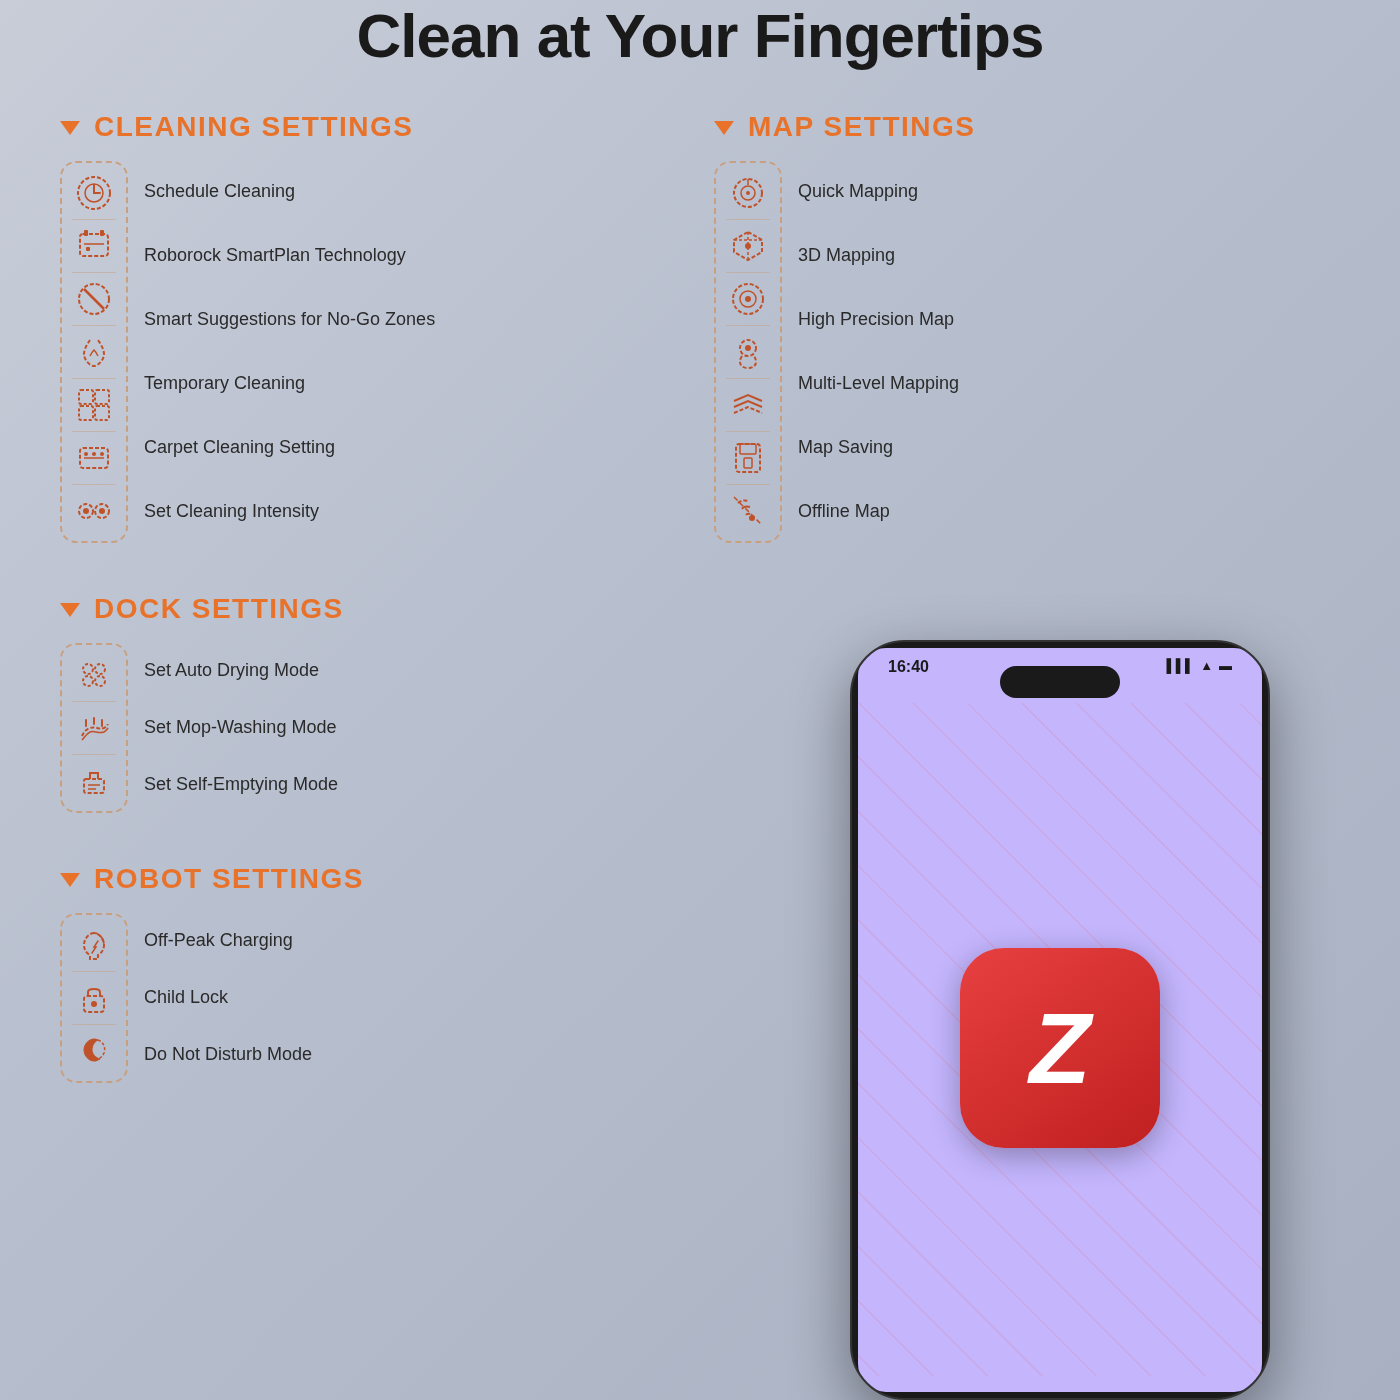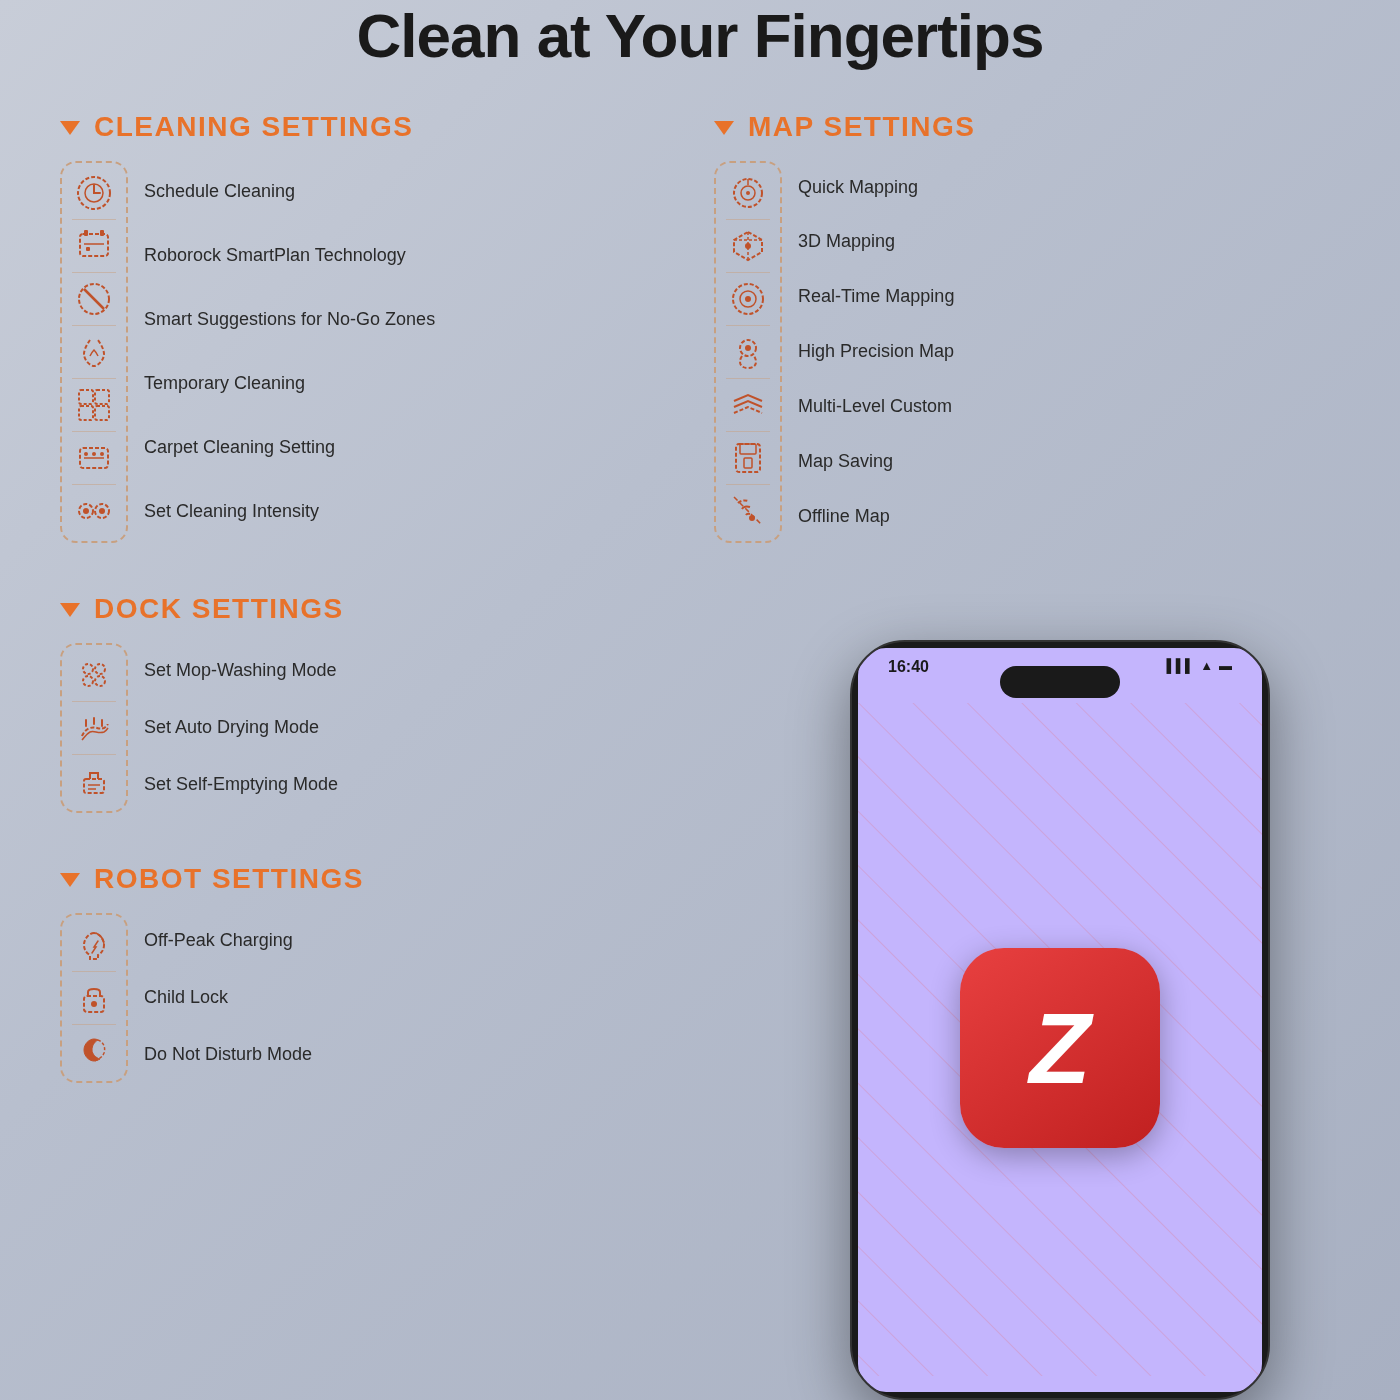--- a/index.html
+++ b/index.html
@@ -344,22 +344,22 @@
           <div class="icon-box">
             <svg width="36" height="36" viewBox="0 0 36 36" fill="none">
               <rect x="8" y="16" width="20" height="14" rx="2" stroke="#c0522a" stroke-width="2" stroke-dasharray="4 2"></rect>
               <path d="M14 16 L14 10 L22 10 L22 16" stroke="#c0522a" stroke-width="2"></path>
               <line x1="12" y1="22" x2="24" y2="22" stroke="#c0522a" stroke-width="1.5"></line>
               <line x1="12" y1="26" x2="20" y2="26" stroke="#c0522a" stroke-width="1.5"></line>
             </svg>
           </div>
         </div>
         <div class="text-column">
+          <span class="item-text">Set Auto Drying Mode</span>
           <span class="item-text">Set Mop-Washing Mode</span>
-          <span class="item-text">Set Auto Drying Mode</span>
           <span class="item-text">Set Self-Emptying Mode</span>
         </div>
       </div>
     </div>
 
     <div class="section">
       <div class="section-header">
         <div class="chevron-down"></div>
         <span class="section-title">ROBOT SETTINGS</span>
       </div>
@@ -463,23 +463,22 @@
               <path d="M12 16 C12 16 14 12 20 14" stroke="#c0522a" stroke-width="2"></path>
               <path d="M16 22 C16 22 17 20 20 21" stroke="#c0522a" stroke-width="2"></path>
               <circle cx="22" cy="25" r="3" fill="#c0522a"></circle>
               <line x1="4" y1="4" x2="32" y2="32" stroke="#c0522a" stroke-width="1.5" stroke-dasharray="5 3"></line>
             </svg>
           </div>
         </div>
         <div class="text-column">
           <span class="item-text">Quick Mapping</span>
           <span class="item-text">3D Mapping</span>
-          <span class="item-text">Real-Time Mapping</span>
           <span class="item-text">High Precision Map</span>
-          <span class="item-text">Multi-Level Custom</span>
+          <span class="item-text">Multi-Level Mapping</span>
           <span class="item-text">Map Saving</span>
           <span class="item-text">Offline Map</span>
         </div>
       </div>
     </div>
 
     <div class="phone-area">
       <div class="phone-frame">
         <div class="phone-screen">
           <div class="phone-notch"></div>

